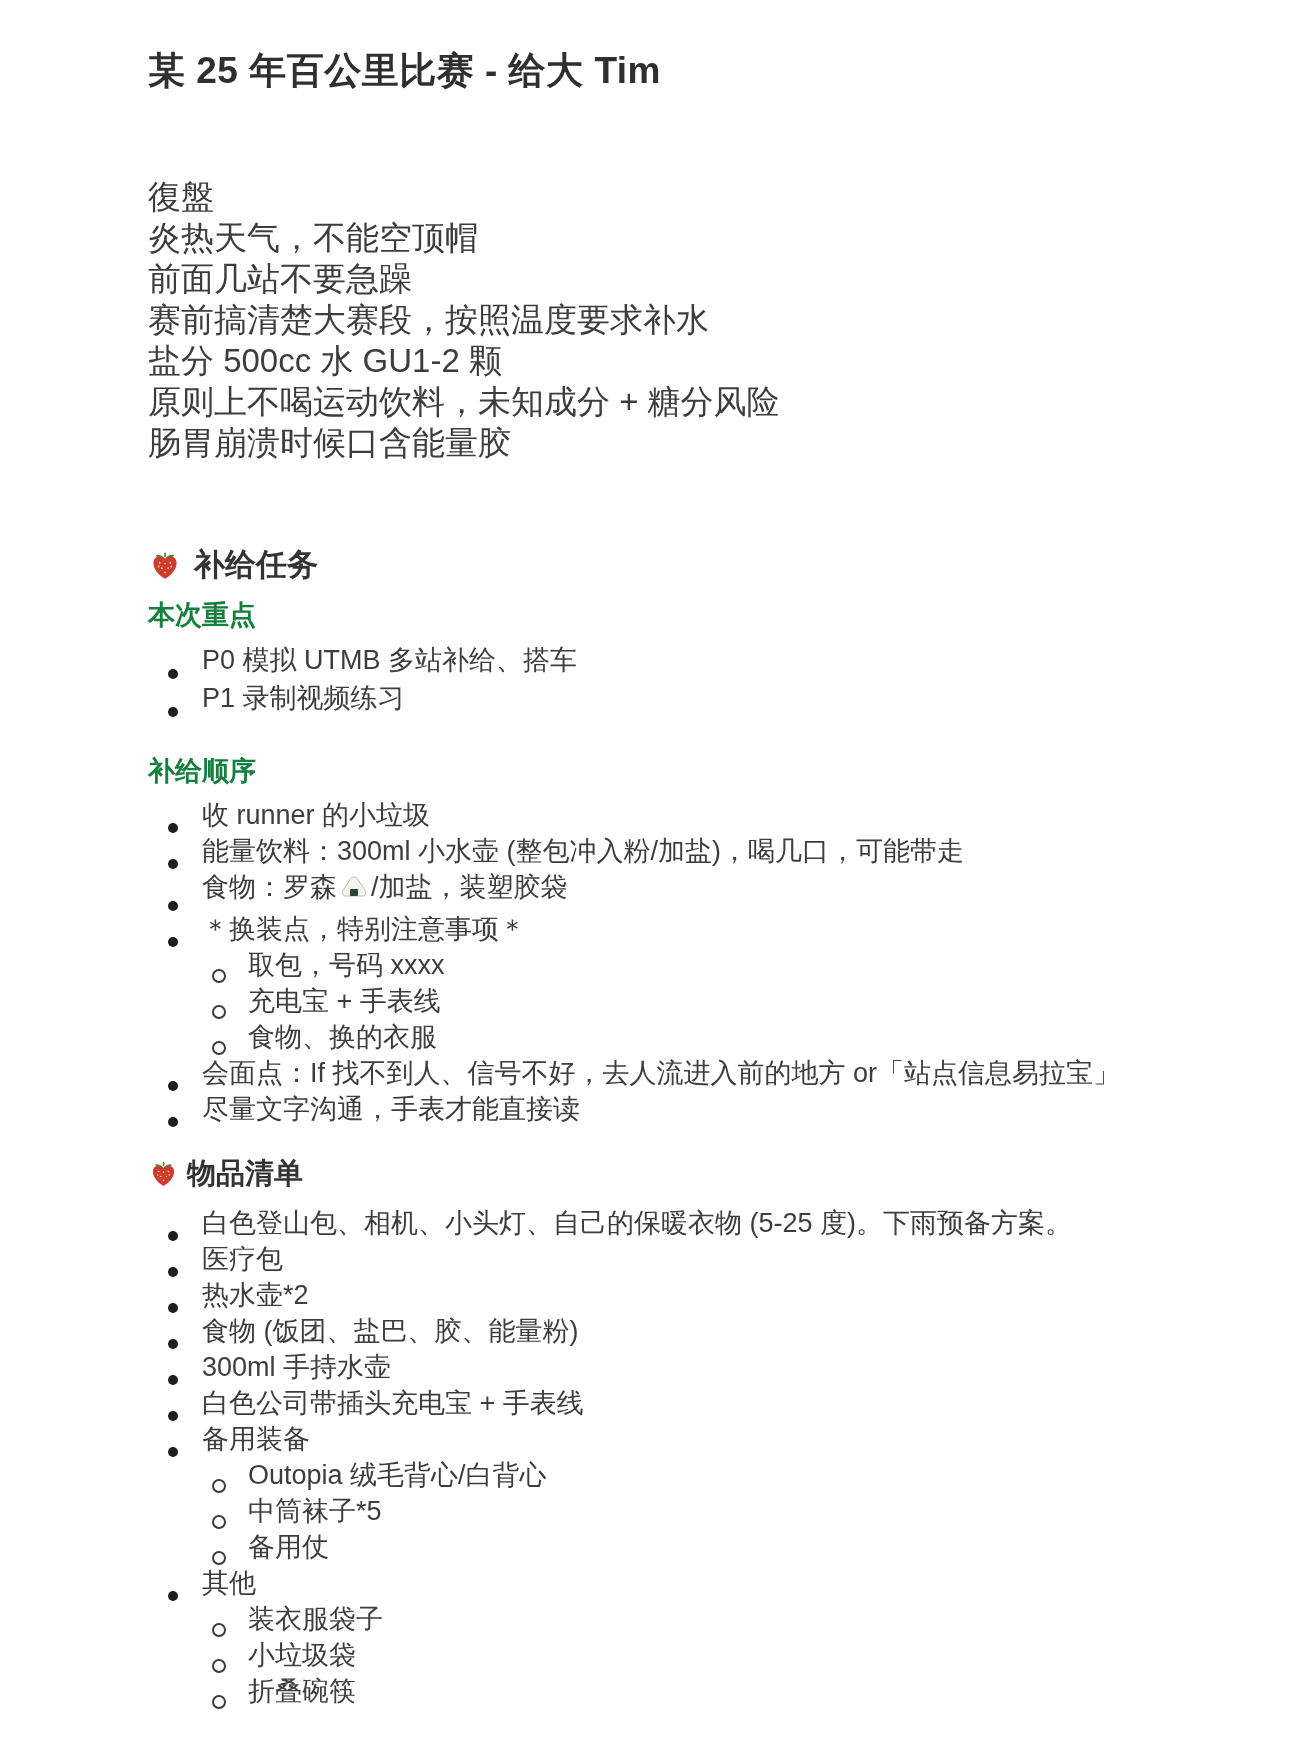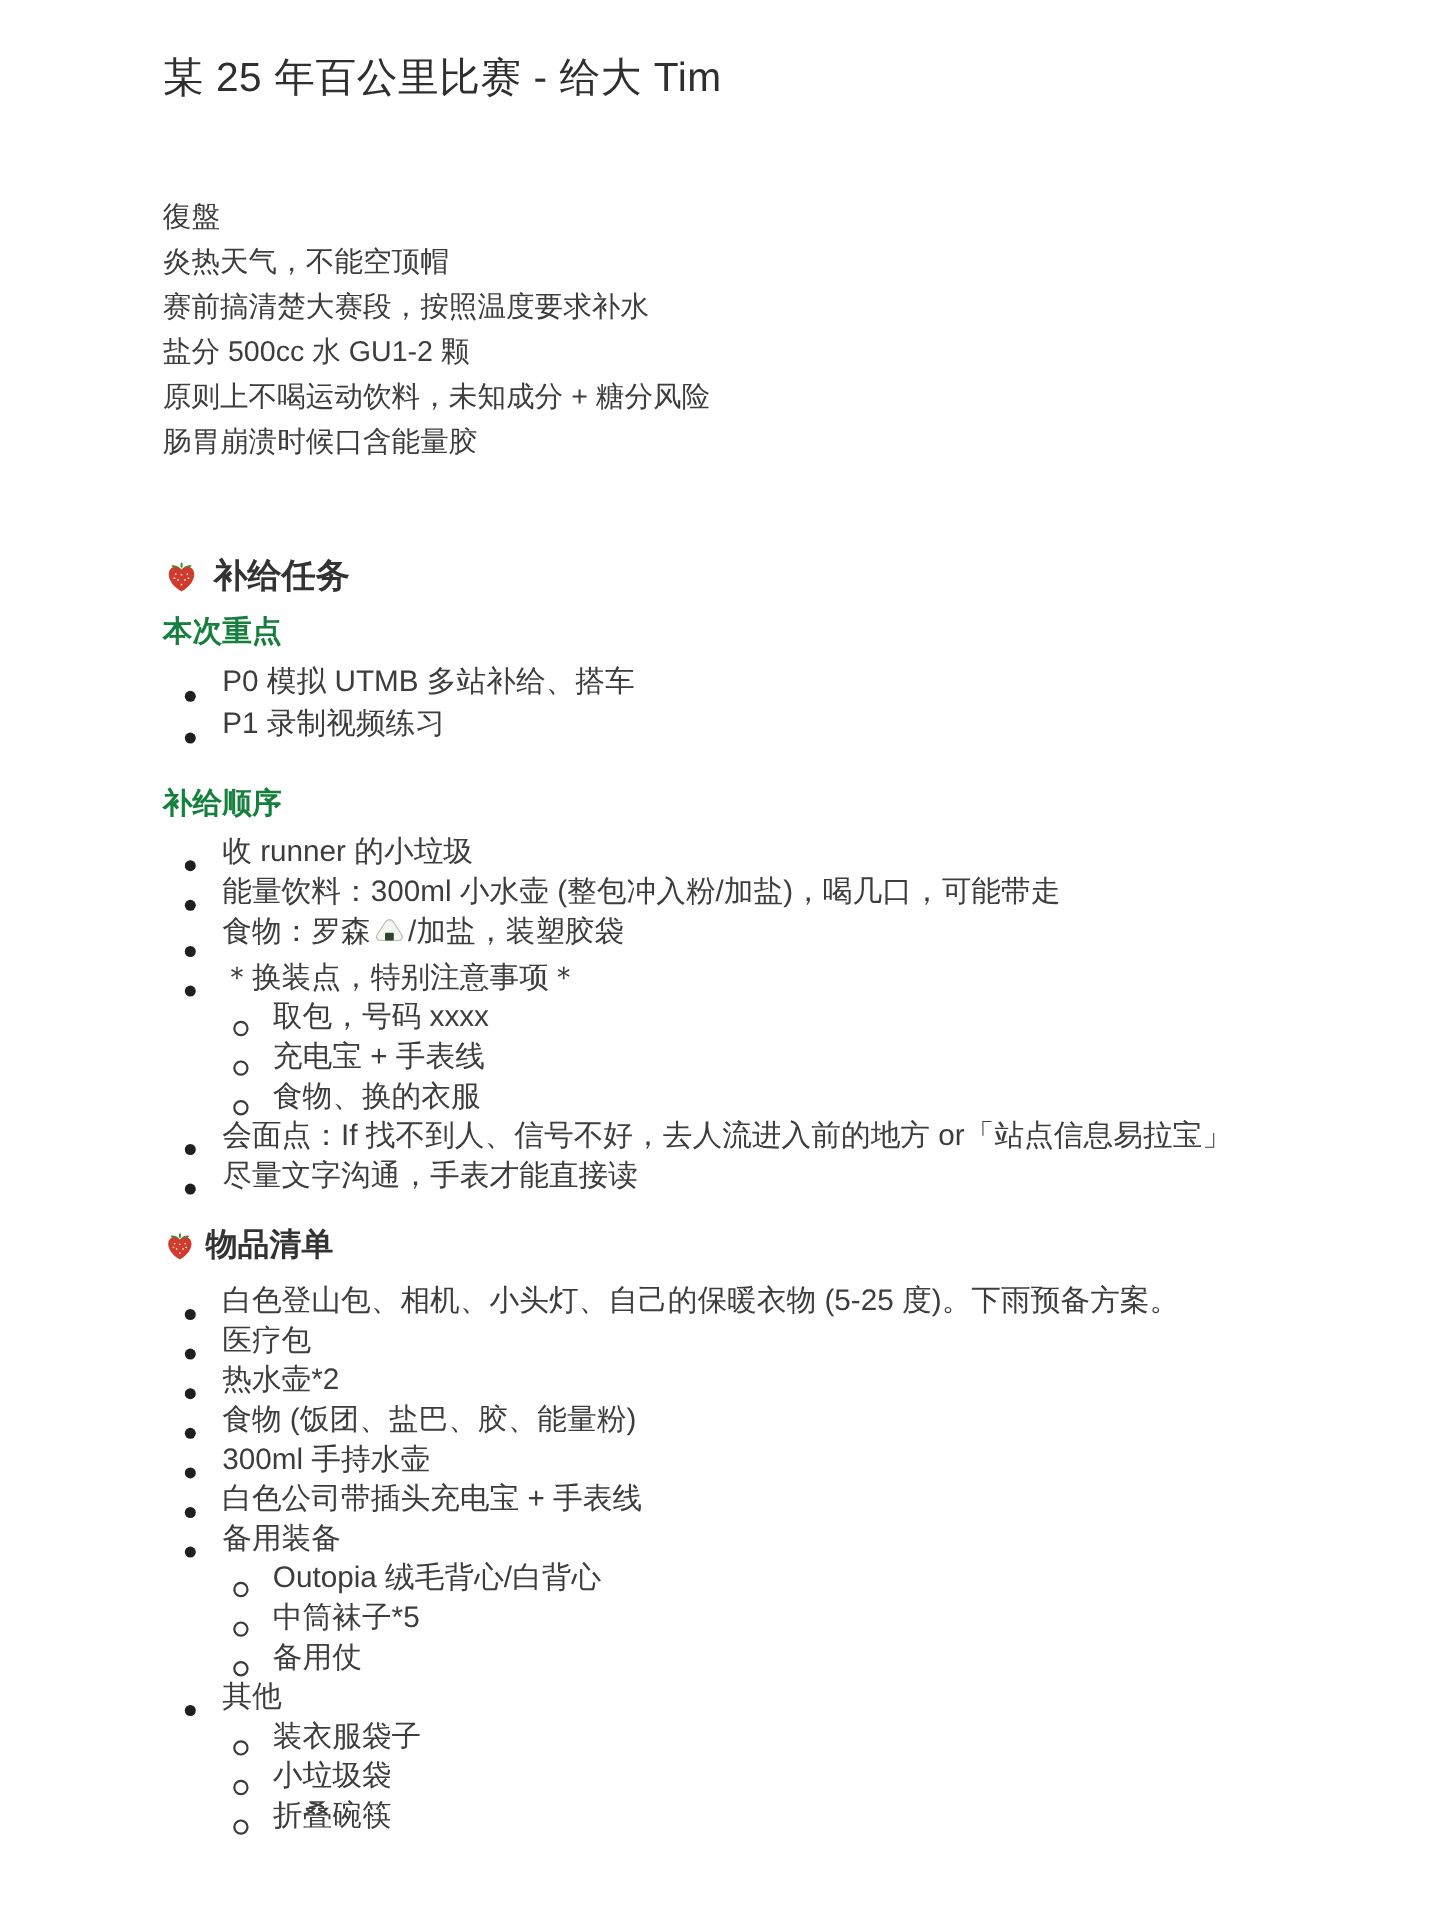--- a/index.html
+++ b/index.html
@@ -13,31 +13,31 @@
     height: 1755px;
     box-sizing: border-box;
     padding: 46px 148px 0 148px;
     background: #ffffff;
     color: #3d3d3d;
     overflow: hidden;
   }
   .doc-title {
     font-size: 37px;
     line-height: 50px;
-    font-weight: 400;
+    font-weight: 700;
     color: #2f2f2f;
     margin: 0;
     letter-spacing: 0.5px;
   }
   .review-block {
     margin-top: 80px;
   }
   .review-block p {
     margin: 0;
-    font-size: 26px;
+    font-size: 33px;
     line-height: 41px;
     color: #3d3d3d;
   }
   .section-heading {
     display: flex;
     align-items: center;
     gap: 12px;
     font-size: 31px;
     line-height: 44px;
     font-weight: 700;
@@ -104,20 +104,21 @@
 </head>
 <body>
 
 <div class="page">
 
   <h1 class="doc-title">某 25 年百公里比赛 - 给大 Tim</h1>
 
   <div class="review-block">
     <p>復盤</p>
     <p>炎热天气，不能空顶帽</p>
+    <p>前面几站不要急躁</p>
     <p>赛前搞清楚大赛段，按照温度要求补水</p>
     <p>盐分 500cc 水 GU1-2 颗</p>
     <p>原则上不喝运动饮料，未知成分 + 糖分风险</p>
     <p>肠胃崩溃时候口含能量胶</p>
   </div>
 
   <h2 class="section-heading">
     <span class="emoji">
       <svg width="34" height="34" viewBox="0 0 32 32">
         <rect x="15.2" y="4.2" width="1.8" height="4.5" rx="0.9" fill="#4e8c3c"></rect>

